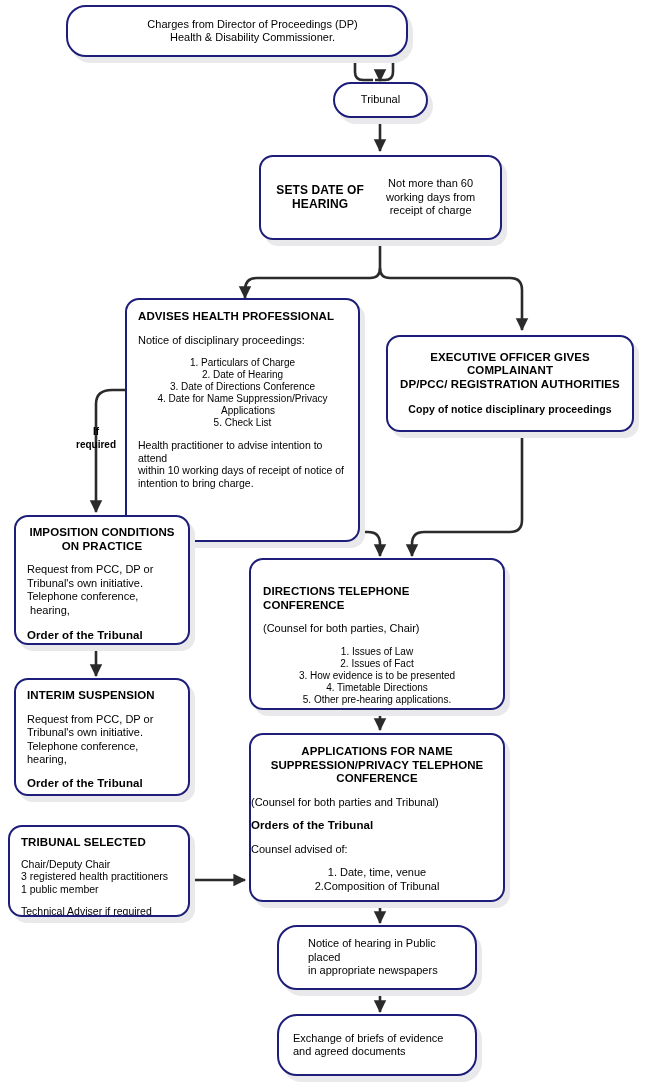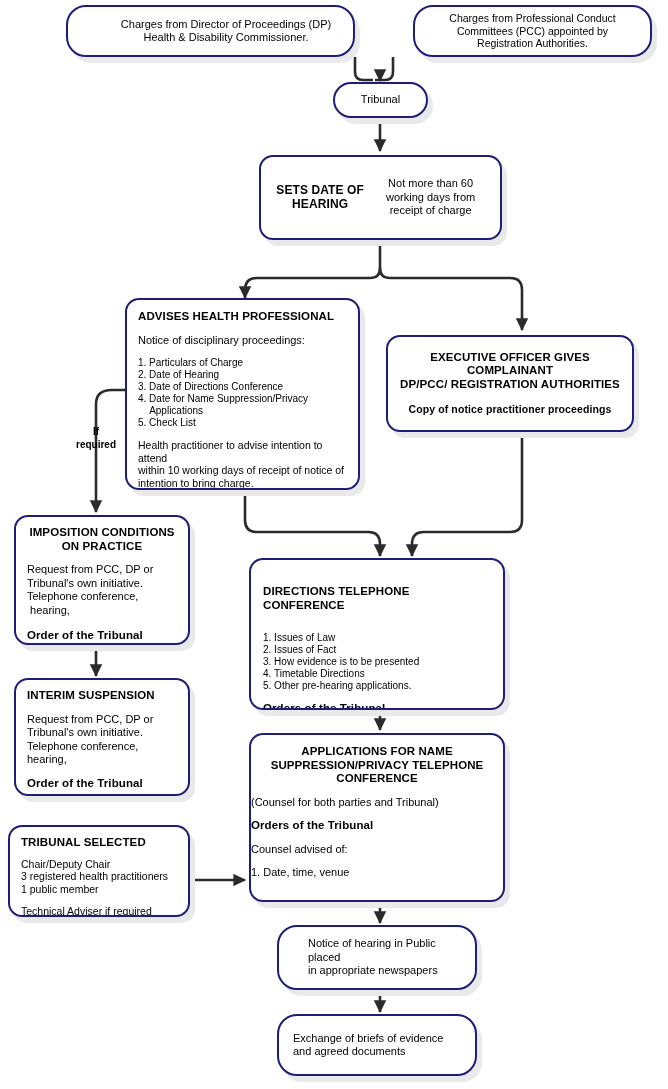--- a/index.html
+++ b/index.html
@@ -61,20 +61,21 @@
     font-size: 10px;
     line-height: 12px;
   }
   .gap8 { height: 8px; }
   .gap10 { height: 10px; }
   .gap12 { height: 12px; }
   ul.plain {
     list-style: none;
     margin: 0;
     padding: 0;
+    text-align: center;
   }
   ul.plain li { white-space: pre-wrap; }
 
   .edge-label {
     position: absolute;
     z-index: 4;
     font-size: 10px;
     font-weight: bold;
     line-height: 13px;
     text-align: center;
@@ -120,49 +121,42 @@
       <path d="M 190 880 L 245 880" marker-end="url(#arw)"></path>
 
       <path d="M 380 710 L 380 730" marker-end="url(#arw)"></path>
 
       <path d="M 380 902 L 380 923" marker-end="url(#arw)"></path>
 
       <path d="M 380 990 L 380 1012" marker-end="url(#arw)"></path>
     </g>
   </svg>
 
-  <div class="node r20" style="left:66px; top:5px; width:289px; height:52px; display:flex; align-items:center; justify-content:center;padding-left:40px;">
+  <div class="node r20" style="left:66px; top:5px; width:342px; height:52px; display:flex; align-items:center; justify-content:center;padding-left:40px;">
     <div class="body-txt ctr">
       <div class="plain-line">Charges from Director of Proceedings (DP)</div>
       <div class="plain-line">Health &amp; Disability Commissioner.</div>
     </div>
   </div>
 
-  <div class="node r20" style="left:413px; top:5px; width:239px; height:52px; display:flex; align-items:center; justify-content:center;">
-    <div class="body-txt ctr small" style="font-size:10.5px; line-height:12.5px;">
-      <div class="plain-line">Charges from Professional Conduct</div>
-      <div class="plain-line">Committees (PCC) appointed by</div>
-      <div class="plain-line">Registration Authorities.</div>
-    </div>
-  </div>
 
   <div class="node r22" style="left:333px; top:82px; width:95px; height:36px; display:flex; align-items:center; justify-content:center;">
     <div class="body-txt ctr">Tribunal</div>
   </div>
 
   <div class="node" style="left:259px; top:155px; width:243px; height:85px; display:flex; flex-direction:row; align-items:center; justify-content:center;">
     <div class="ttl ctr big">SETS DATE OF HEARING</div>
     <div class="gap12"></div>
     <div class="body-txt ctr">
       <div class="plain-line">Not more than 60 working days from</div>
       <div class="plain-line">receipt of charge</div>
     </div>
   </div>
 
-  <div class="node" style="left:125px; top:298px; width:235px; height:192px; padding:10px 11px;">
+  <div class="node" style="left:125px; top:298px; width:235px; height:244px; padding:10px 11px;">
     <div class="ttl">ADVISES HEALTH PROFESSIONAL</div>
     <div class="gap10"></div>
     <div class="body-txt">Notice of disciplinary proceedings:</div>
     <div class="gap10"></div>
     <ul class="plain small">
       <li>1. Particulars of Charge</li>
       <li>2. Date of Hearing</li>
       <li>3. Date of Directions Conference</li>
       <li>4. Date for Name Suppression/Privacy
     Applications</li>
@@ -180,21 +174,21 @@
     <div>If</div>
     <div>required</div>
   </div>
 
   <div class="node" style="left:386px; top:335px; width:248px; height:97px; display:flex; flex-direction:column; align-items:center; justify-content:center;">
     <div class="ttl ctr" style="font-size:11.5px;">
       <div class="plain-line">EXECUTIVE OFFICER GIVES COMPLAINANT</div>
       <div class="plain-line">DP/PCC/ REGISTRATION AUTHORITIES</div>
     </div>
     <div class="gap12"></div>
-    <div class="ttl ctr" style="font-size:10.5px;">Copy of notice practitioner proceedings</div>
+    <div class="ttl ctr" style="font-size:10.5px;">Copy of notice disciplinary proceedings</div>
   </div>
 
   <div class="node" style="left:14px; top:515px; width:176px; height:130px; padding:9px 11px;">
     <div class="ttl ctr" style="font-size:11.5px;">
       <div class="plain-line">IMPOSITION CONDITIONS</div>
       <div class="plain-line">ON PRACTICE</div>
     </div>
     <div class="gap10"></div>
     <div class="body-txt">
       <div class="plain-line">Request from PCC, DP or</div>
@@ -227,20 +221,21 @@
       <div class="plain-line">3 registered health practitioners</div>
       <div class="plain-line">1 public member</div>
     </div>
     <div class="gap10"></div>
     <div class="small" style="font-size:10.5px;">Technical Adviser if required</div>
   </div>
 
   <div class="node" style="left:249px; top:558px; width:256px; height:152px; padding:25px 12px;">
     <div class="ttl" style="font-size:11.5px;">DIRECTIONS TELEPHONE CONFERENCE</div>
     <div class="gap10"></div>
+    <div class="body-txt">(Counsel for both parties, Chair)</div>
     <div class="gap10"></div>
     <ul class="plain small">
       <li>1. Issues of Law</li>
       <li>2. Issues of Fact</li>
       <li>3. How evidence is to be presented</li>
       <li>4. Timetable Directions</li>
       <li>5. Other pre-hearing applications.</li>
     </ul>
     <div class="gap10"></div>
     <div class="ttl" style="font-size:11.5px;">Orders of the Tribunal</div>
@@ -254,20 +249,21 @@
     </div>
     <div class="gap10"></div>
     <div class="body-txt">(Counsel for both parties and Tribunal)</div>
     <div class="gap10"></div>
     <div class="ttl" style="font-size:11.5px;">Orders of the Tribunal</div>
     <div class="gap10"></div>
     <div class="body-txt">Counsel advised of:</div>
     <div class="gap10"></div>
     <ul class="plain body-txt">
       <li>1. Date, time, venue</li>
+      <li>2.Composition of Tribunal</li>
     </ul>
   </div>
 
   <div class="node r20" style="left:277px; top:925px; width:200px; height:65px; display:flex; flex-direction:column; justify-content:center; padding:8px 29px;">
     <div class="body-txt">
       <div class="plain-line">Notice of hearing in Public placed</div>
       <div class="plain-line">in appropriate newspapers</div>
     </div>
   </div>
 

